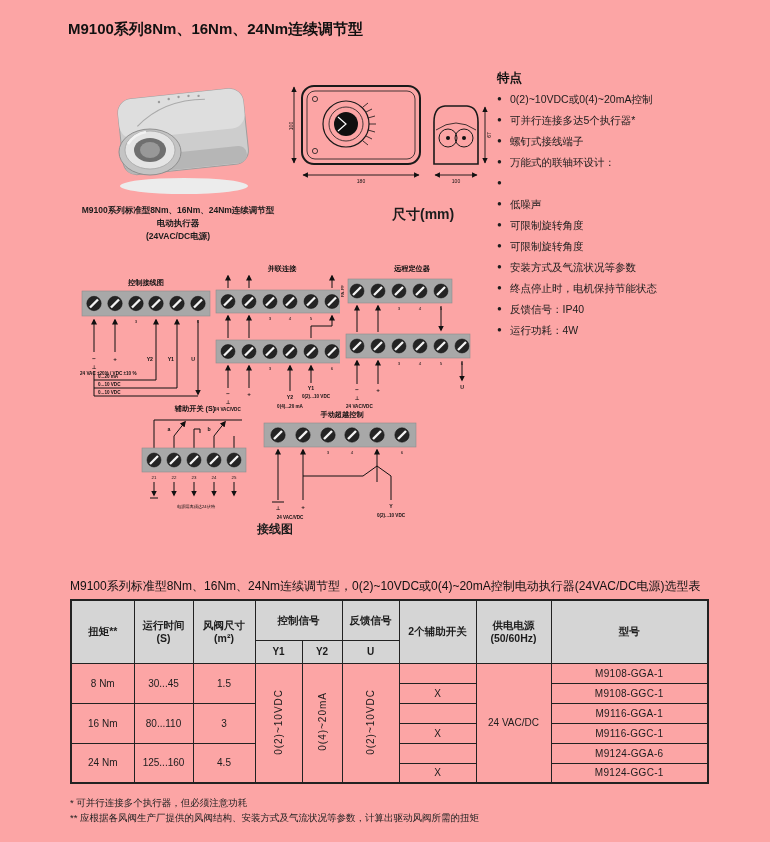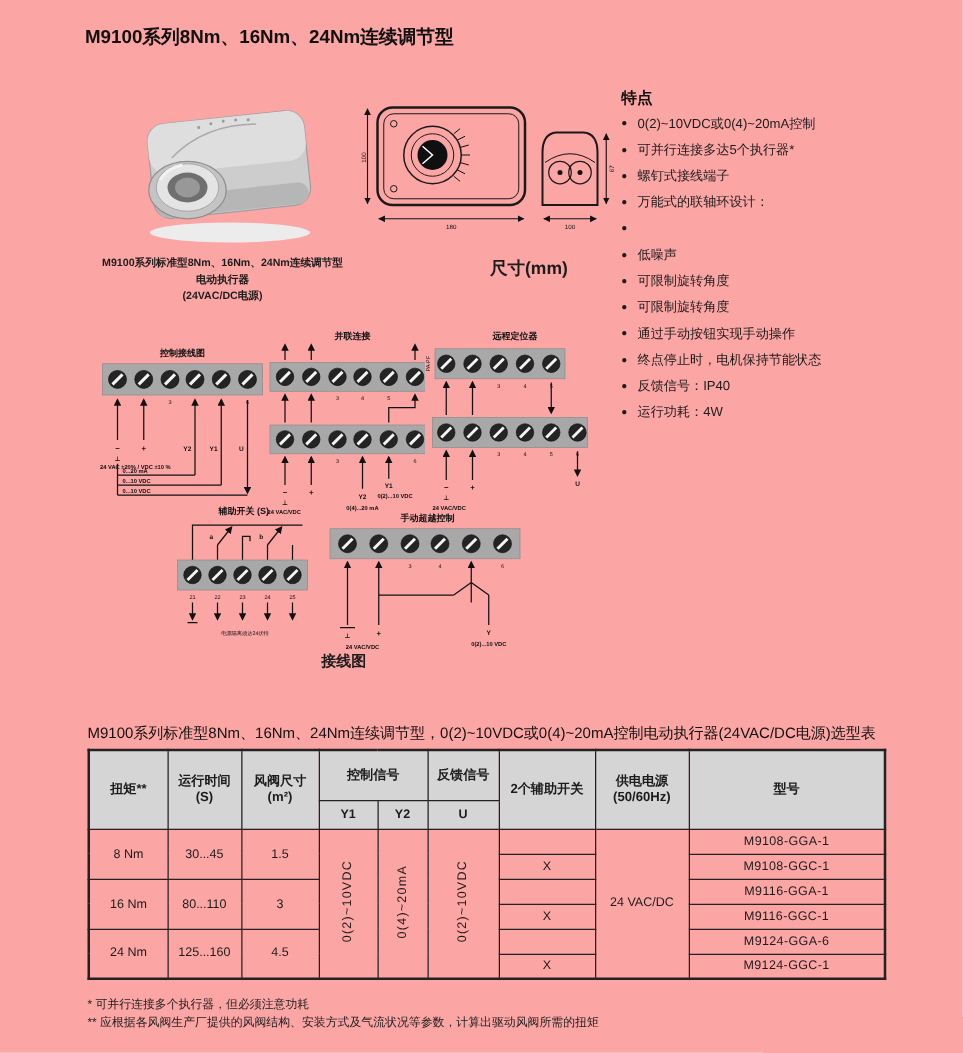--- a/index.html
+++ b/index.html
@@ -168,21 +168,21 @@
         <li>
             <span class="bullet">●</span>
             <span>可限制旋转角度</span>
           </li>
         <li>
             <span class="bullet">●</span>
             <span>可限制旋转角度</span>
           </li>
         <li>
             <span class="bullet">●</span>
-            <span>通过手动按钮实现手动操作</span>
+            <span>安装方式及气流状况等参数</span>
           </li>
         <li>
             <span class="bullet">●</span>
             <span>终点停止时，电机保持节能状态</span>
           </li>
         <li>
             <span class="bullet">●</span>
             <span>反馈信号：IP40</span>
           </li>
         <li>

